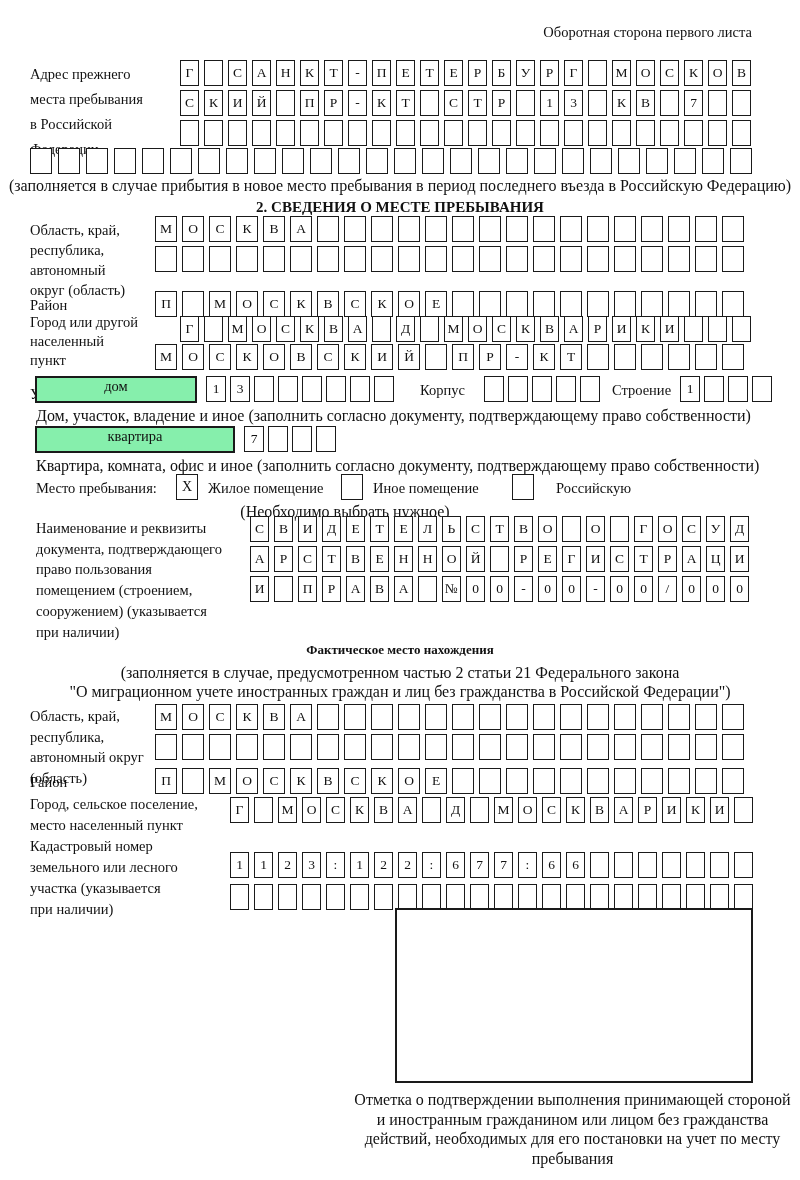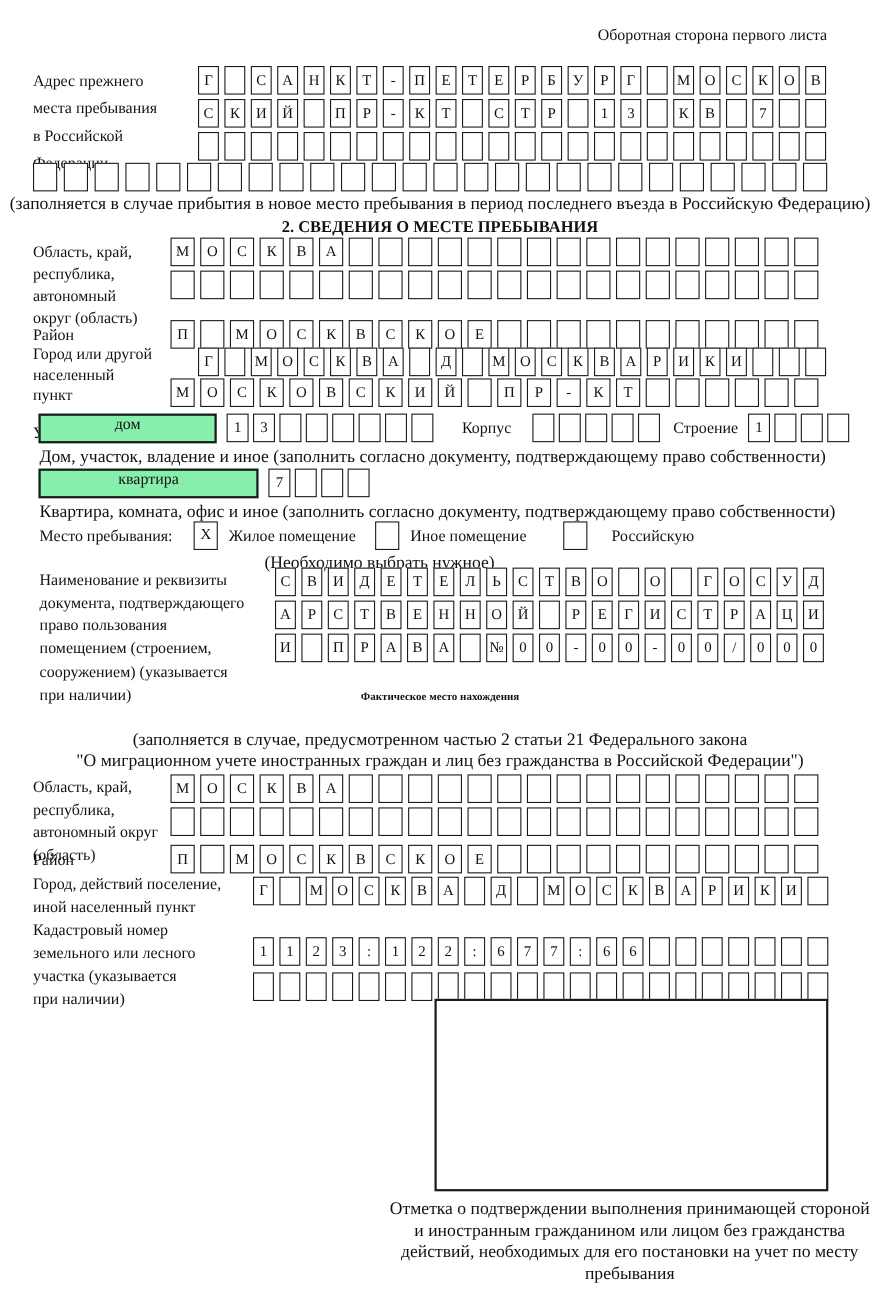--- a/index.html
+++ b/index.html
@@ -398,21 +398,21 @@
       <span class="c">0</span>
       <span class="c">-</span>
       <span class="c">0</span>
       <span class="c">0</span>
       <span class="c">/</span>
       <span class="c">0</span>
       <span class="c">0</span>
       <span class="c">0</span>
     </div>
 
-  <div class="abs lbl bold center" style="top:624px;font-size:10px;">Фактическое место нахождения</div>
+  <div class="abs lbl bold center" style="top:640px;font-size:13px;">Фактическое место нахождения</div>
   <div class="abs note center" style="top:664px;">(заполняется в случае, предусмотренном частью 2 статьи 21 Федерального закона</div>
   <div class="abs note center" style="top:683px;">"О миграционном учете иностранных граждан и лиц без гражданства в Российской Федерации")</div>
 
   <div class="abs lbl" style="top:706px;left:30px;width:128px;line-height:20.5px;">Область, край, республика, автономный округ (область)</div>
   <div class="abs cr row-b" style="top:704px;left:155px;">
       <span class="c">М</span>
       <span class="c">О</span>
       <span class="c">С</span>
       <span class="c">К</span>
       <span class="c">В</span>
@@ -478,21 +478,21 @@
       <span class="c"></span>
       <span class="c"></span>
       <span class="c"></span>
       <span class="c"></span>
       <span class="c"></span>
       <span class="c"></span>
       <span class="c"></span>
       <span class="c"></span>
     </div>
 
-  <div class="abs lbl" style="top:794px;left:30px;width:178px;line-height:21px;">Город, действий поселение, иной населенный пункт</div>
+  <div class="abs lbl" style="top:794px;left:30px;width:178px;line-height:21px;">Город, сельское поселение, место населенный пункт</div>
   <div class="abs cr row-d" style="top:797px;left:230px;">
       <span class="c">Г</span>
       <span class="c"></span>
       <span class="c">М</span>
       <span class="c">О</span>
       <span class="c">С</span>
       <span class="c">К</span>
       <span class="c">В</span>
       <span class="c">А</span>
       <span class="c"></span>

